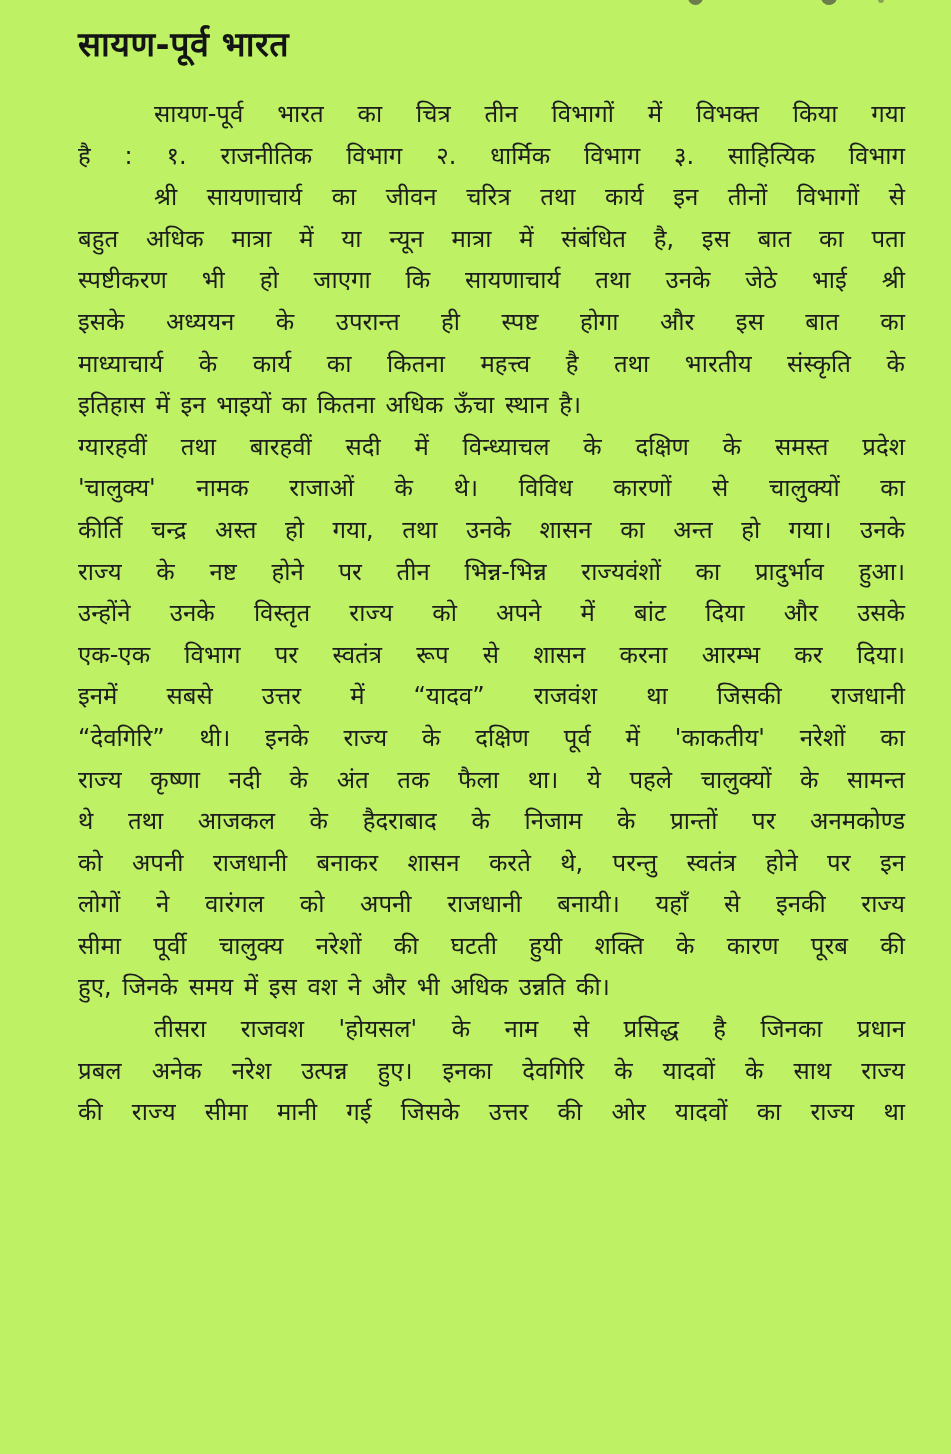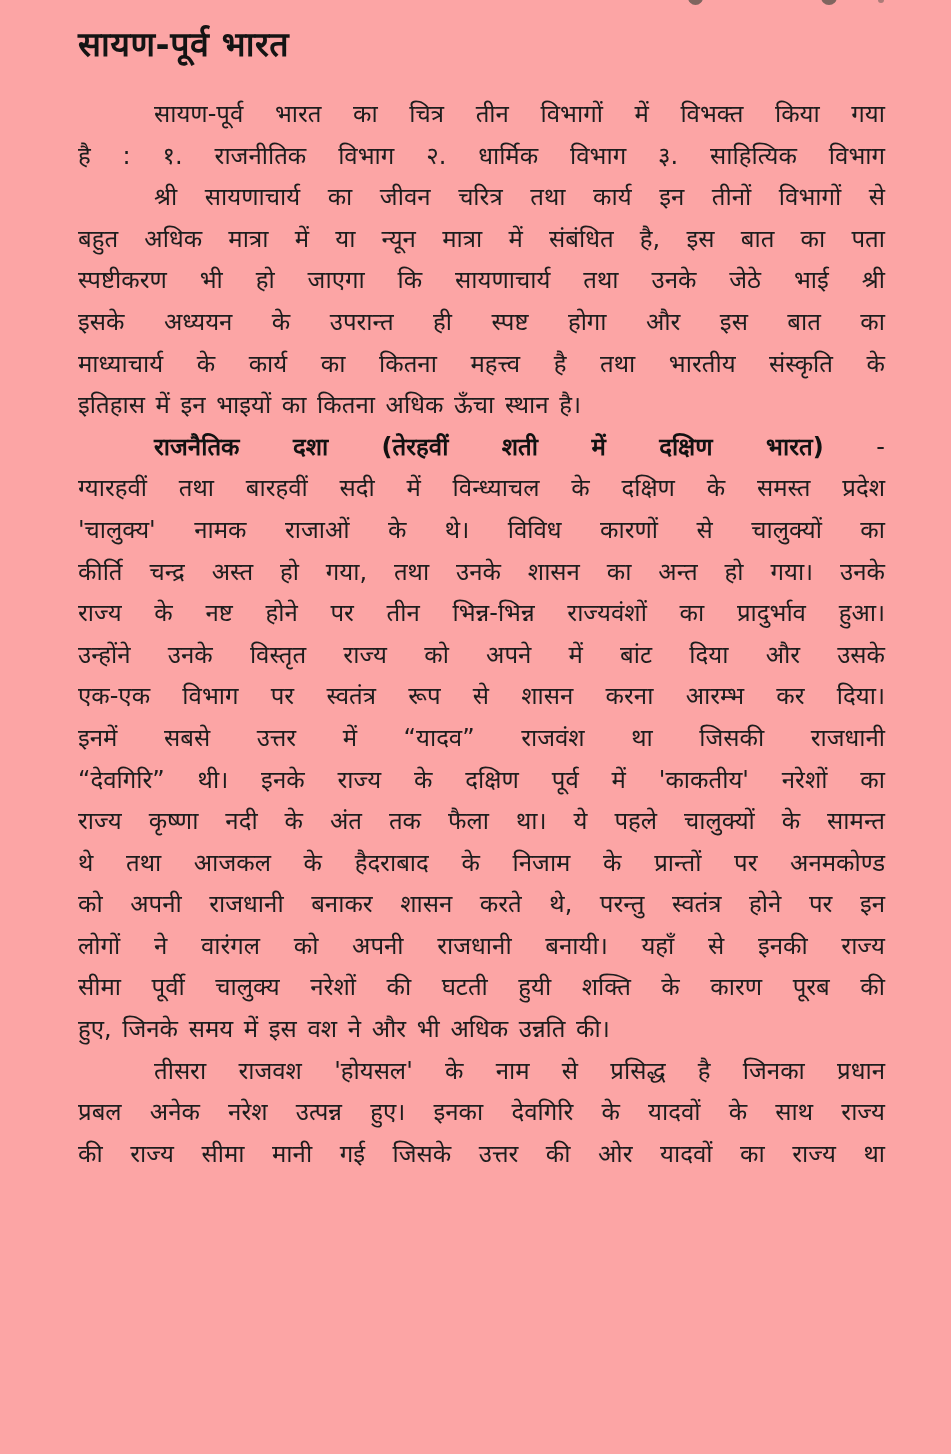--- a/index.html
+++ b/index.html
@@ -6,23 +6,23 @@
   html, body {
     width: 951px;
     height: 1454px;
     background: #ffffff;
     font-family: "DejaVu Sans", sans-serif;
   }
   .page {
     position: relative;
     width: 951px;
     height: 1454px;
-    background: #fca5a5;
+    background: #bef264;
     color: #1d1d1d;
-    padding: 20px 66px 0 78px;
+    padding: 20px 46px 0 78px;
     overflow: hidden;
   }
   
   .artifact {
     position: absolute;
     background: #4a4a42;
     opacity: 0.7;
   }
   .art-1 { left: 688px; top: -4px; width: 15px; height: 9px; border-radius: 0 0 9px 9px; }
   .art-2 { left: 821px; top: -5px; width: 16px; height: 10px; border-radius: 0 0 10px 10px; }
@@ -70,21 +70,20 @@
 
   <div class="content" id="content">
       <div class="line just indent">सायण-पूर्व भारत का चित्र तीन विभागों में विभक्त किया गया</div>
       <div class="line just">है : १. राजनीतिक विभाग २. धार्मिक विभाग ३. साहित्यिक विभाग</div>
       <div class="line just indent">श्री सायणाचार्य का जीवन चरित्र तथा कार्य इन तीनों विभागों से</div>
       <div class="line just">बहुत अधिक मात्रा में या न्यून मात्रा में संबंधित है, इस बात का पता</div>
       <div class="line just">स्पष्टीकरण भी हो जाएगा कि सायणाचार्य तथा उनके जेठे भाई श्री</div>
       <div class="line just">इसके अध्ययन के उपरान्त ही स्पष्ट होगा और इस बात का</div>
       <div class="line just">माध्याचार्य के कार्य का कितना महत्त्व है तथा भारतीय संस्कृति के</div>
       <div class="line">इतिहास में इन भाइयों का कितना अधिक ऊँचा स्थान है।</div>
-      <div class="line just indent"><span class="b">राजनैतिक दशा (तेरहवीं शती में दक्षिण भारत)</span><span> -</span></div>
       <div class="line just">ग्यारहवीं तथा बारहवीं सदी में विन्ध्याचल के दक्षिण के समस्त प्रदेश</div>
       <div class="line just">'चालुक्य' नामक राजाओं के थे। विविध कारणों से चालुक्यों का</div>
       <div class="line just">कीर्ति चन्द्र अस्त हो गया, तथा उनके शासन का अन्त हो गया। उनके</div>
       <div class="line just">राज्य के नष्ट होने पर तीन भिन्न-भिन्न राज्यवंशों का प्रादुर्भाव हुआ।</div>
       <div class="line just">उन्होंने उनके विस्तृत राज्य को अपने में बांट दिया और उसके</div>
       <div class="line just">एक-एक विभाग पर स्वतंत्र रूप से शासन करना आरम्भ कर दिया।</div>
       <div class="line just">इनमें सबसे उत्तर में “यादव” राजवंश था जिसकी राजधानी</div>
       <div class="line just">“देवगिरि” थी। इनके राज्य के दक्षिण पूर्व में 'काकतीय' नरेशों का</div>
       <div class="line just">राज्य कृष्णा नदी के अंत तक फैला था। ये पहले चालुक्यों के सामन्त</div>
       <div class="line just">थे तथा आजकल के हैदराबाद के निजाम के प्रान्तों पर अनमकोण्ड</div>

